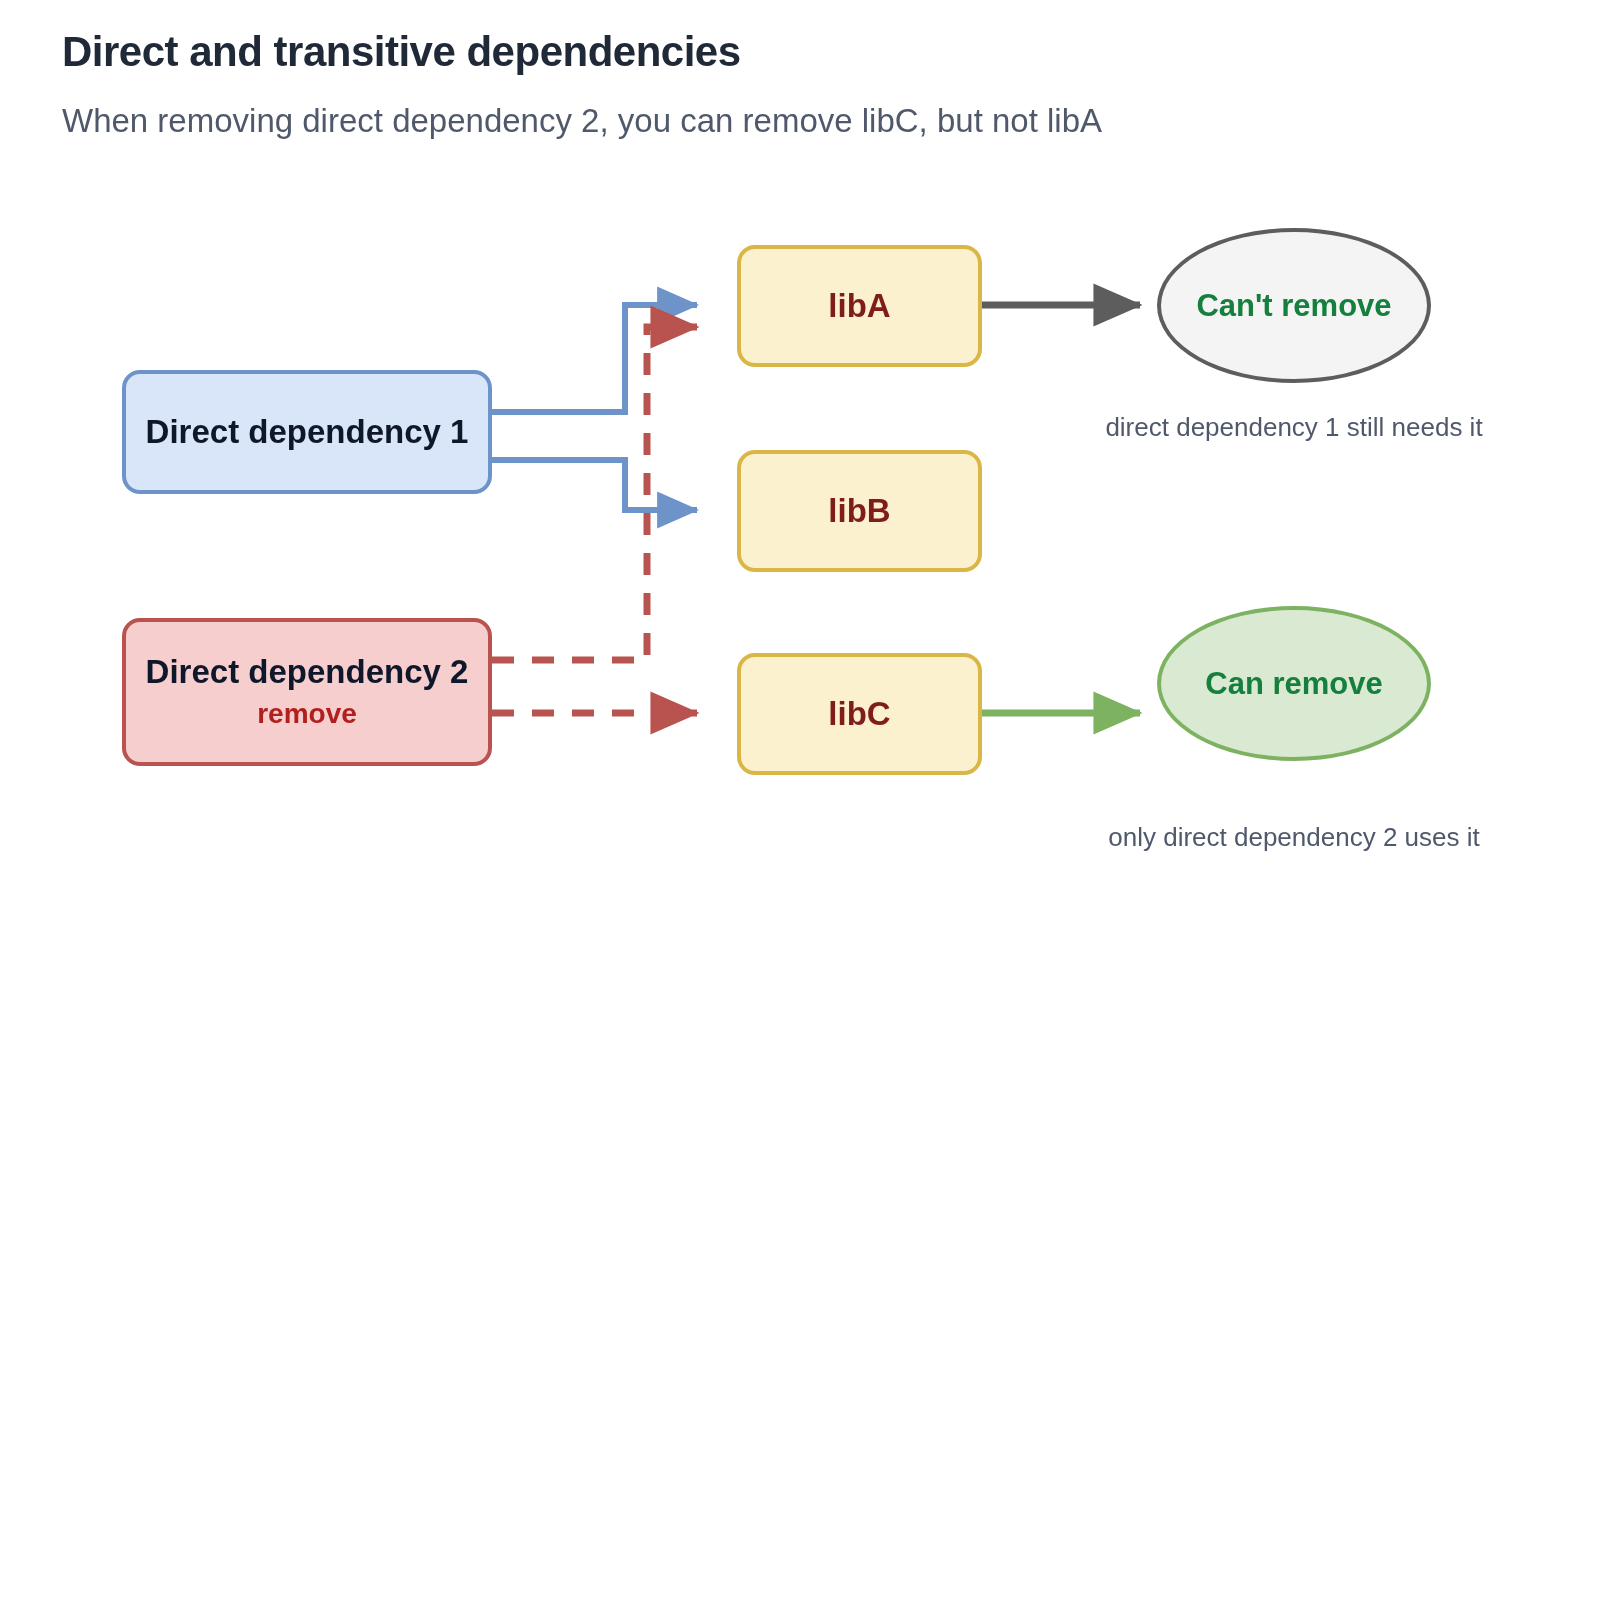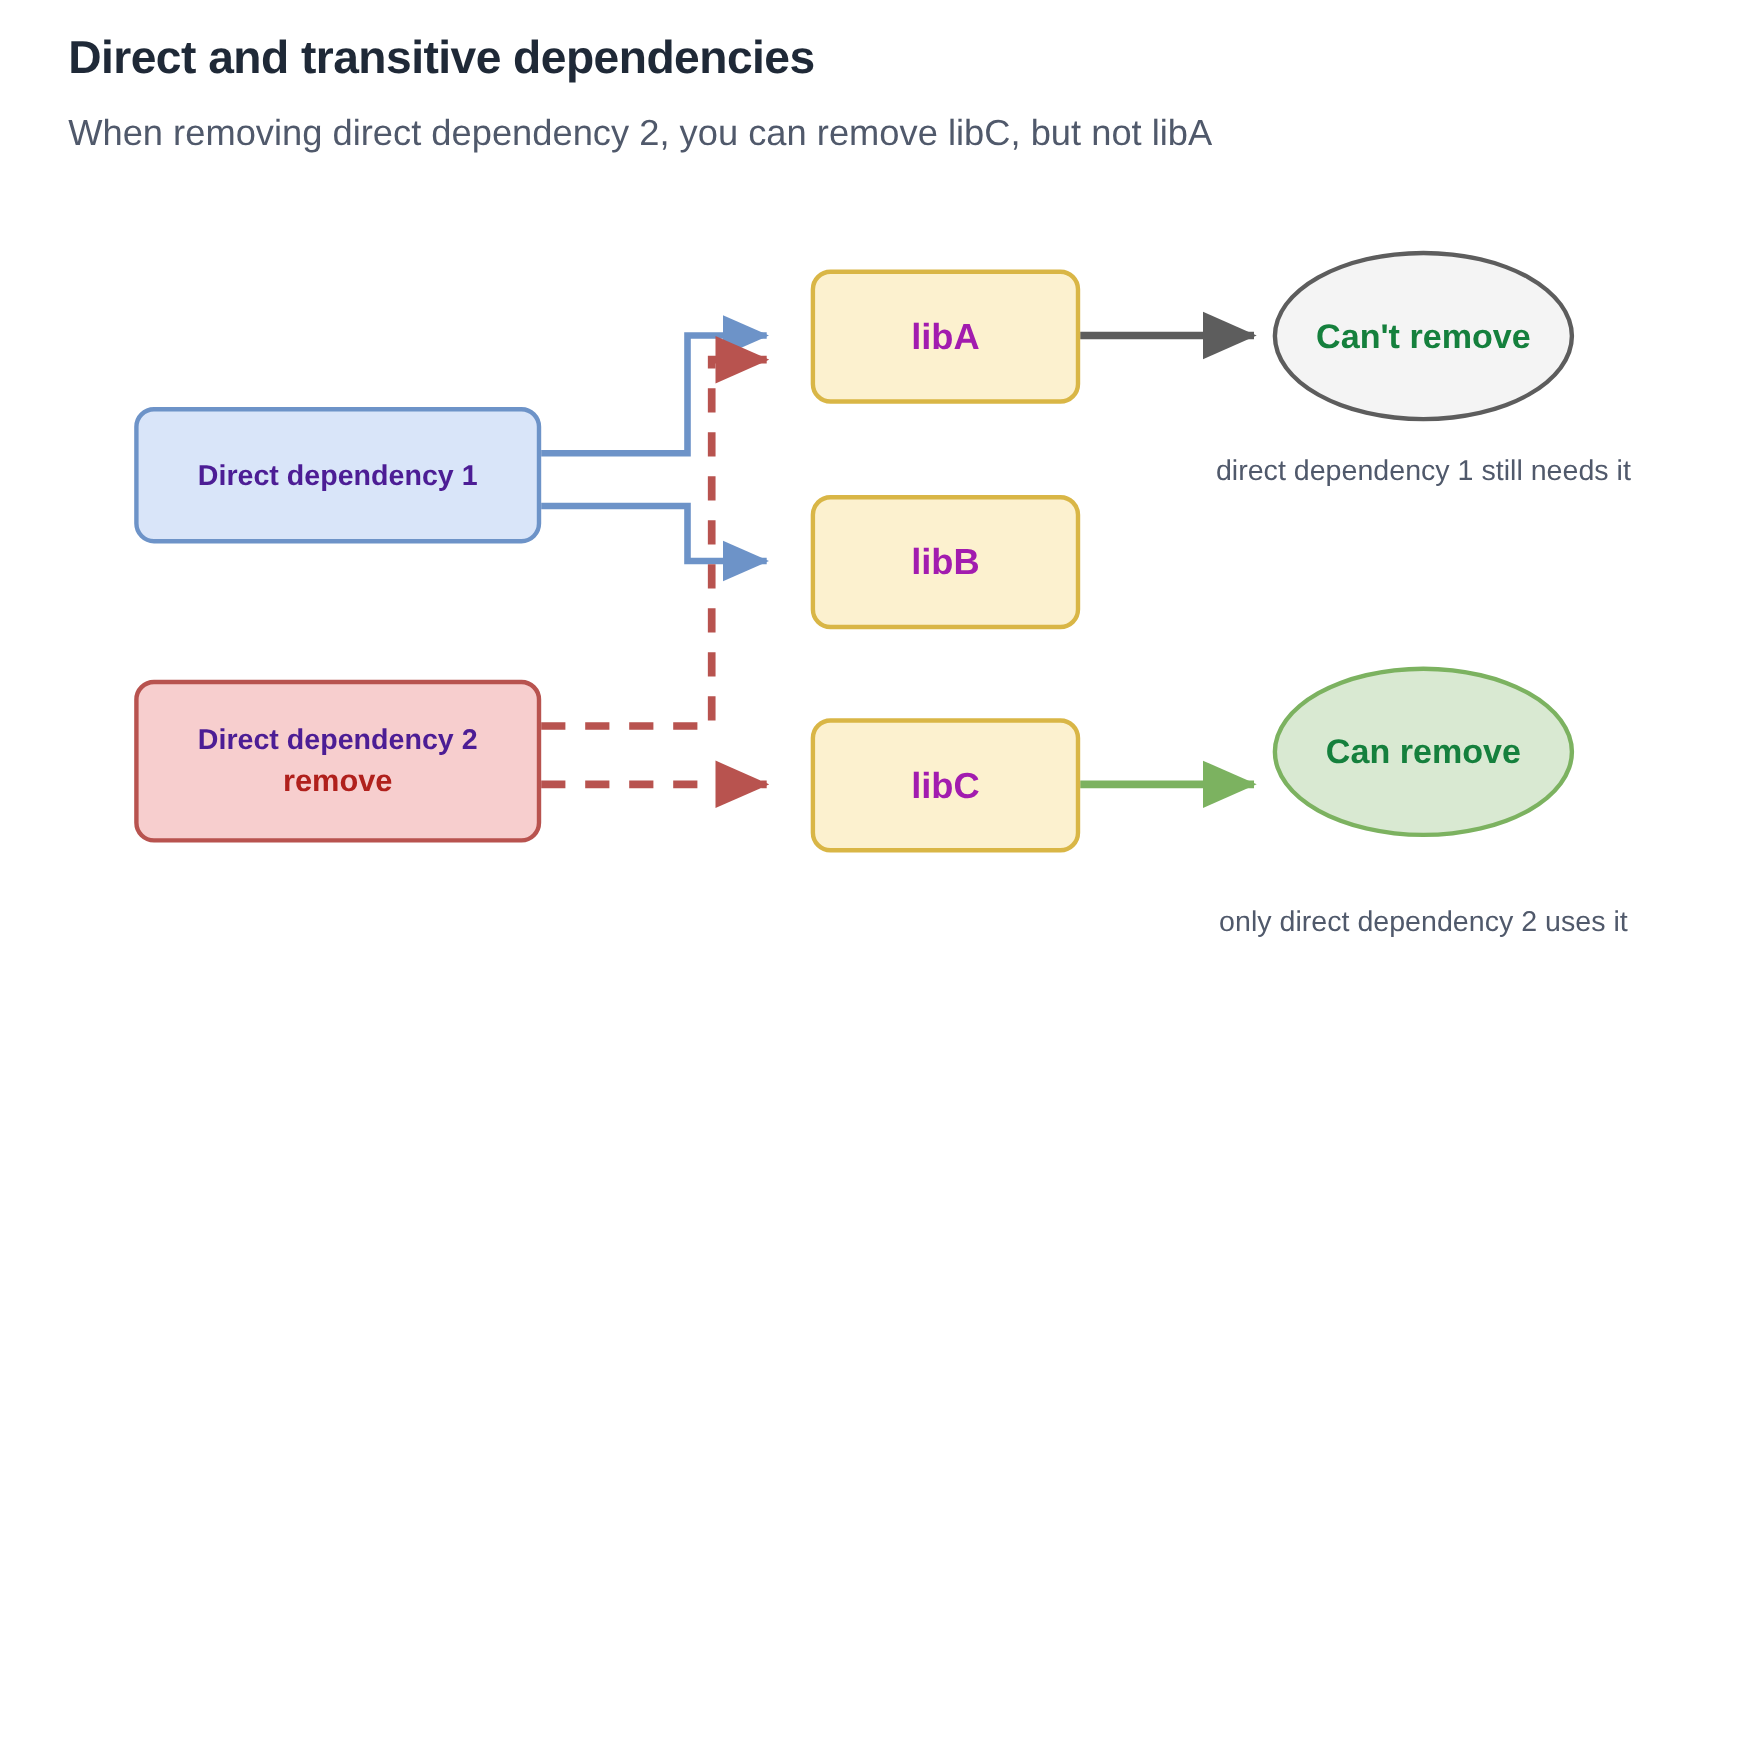--- a/index.html
+++ b/index.html
@@ -58,37 +58,37 @@
     align-items: center;
     justify-content: center;
     text-align: center;
   }
   .node-rect {
     border-radius: 18px;
     border-width: 4px;
     border-style: solid;
   }
   .node-label {
-    font-size: 26px;
+    font-size: 33px;
     font-weight: bold;
-    color: #4c1d95;
+    color: #0f172a;
     line-height: 1.1;
     white-space: nowrap;
   }
   .node-sublabel {
     font-size: 28px;
     font-weight: bold;
     line-height: 1.1;
     margin-top: 8px;
     white-space: nowrap;
   }
   .lib-label {
     font-size: 33px;
     font-weight: bold;
-    color: #a21caf;
+    color: #7f1d1d;
     white-space: nowrap;
   }
   .ellipse {
     border-radius: 50%;
     border-width: 4px;
     border-style: solid;
   }
   .ellipse-label {
     font-size: 31px;
     font-weight: bold;

